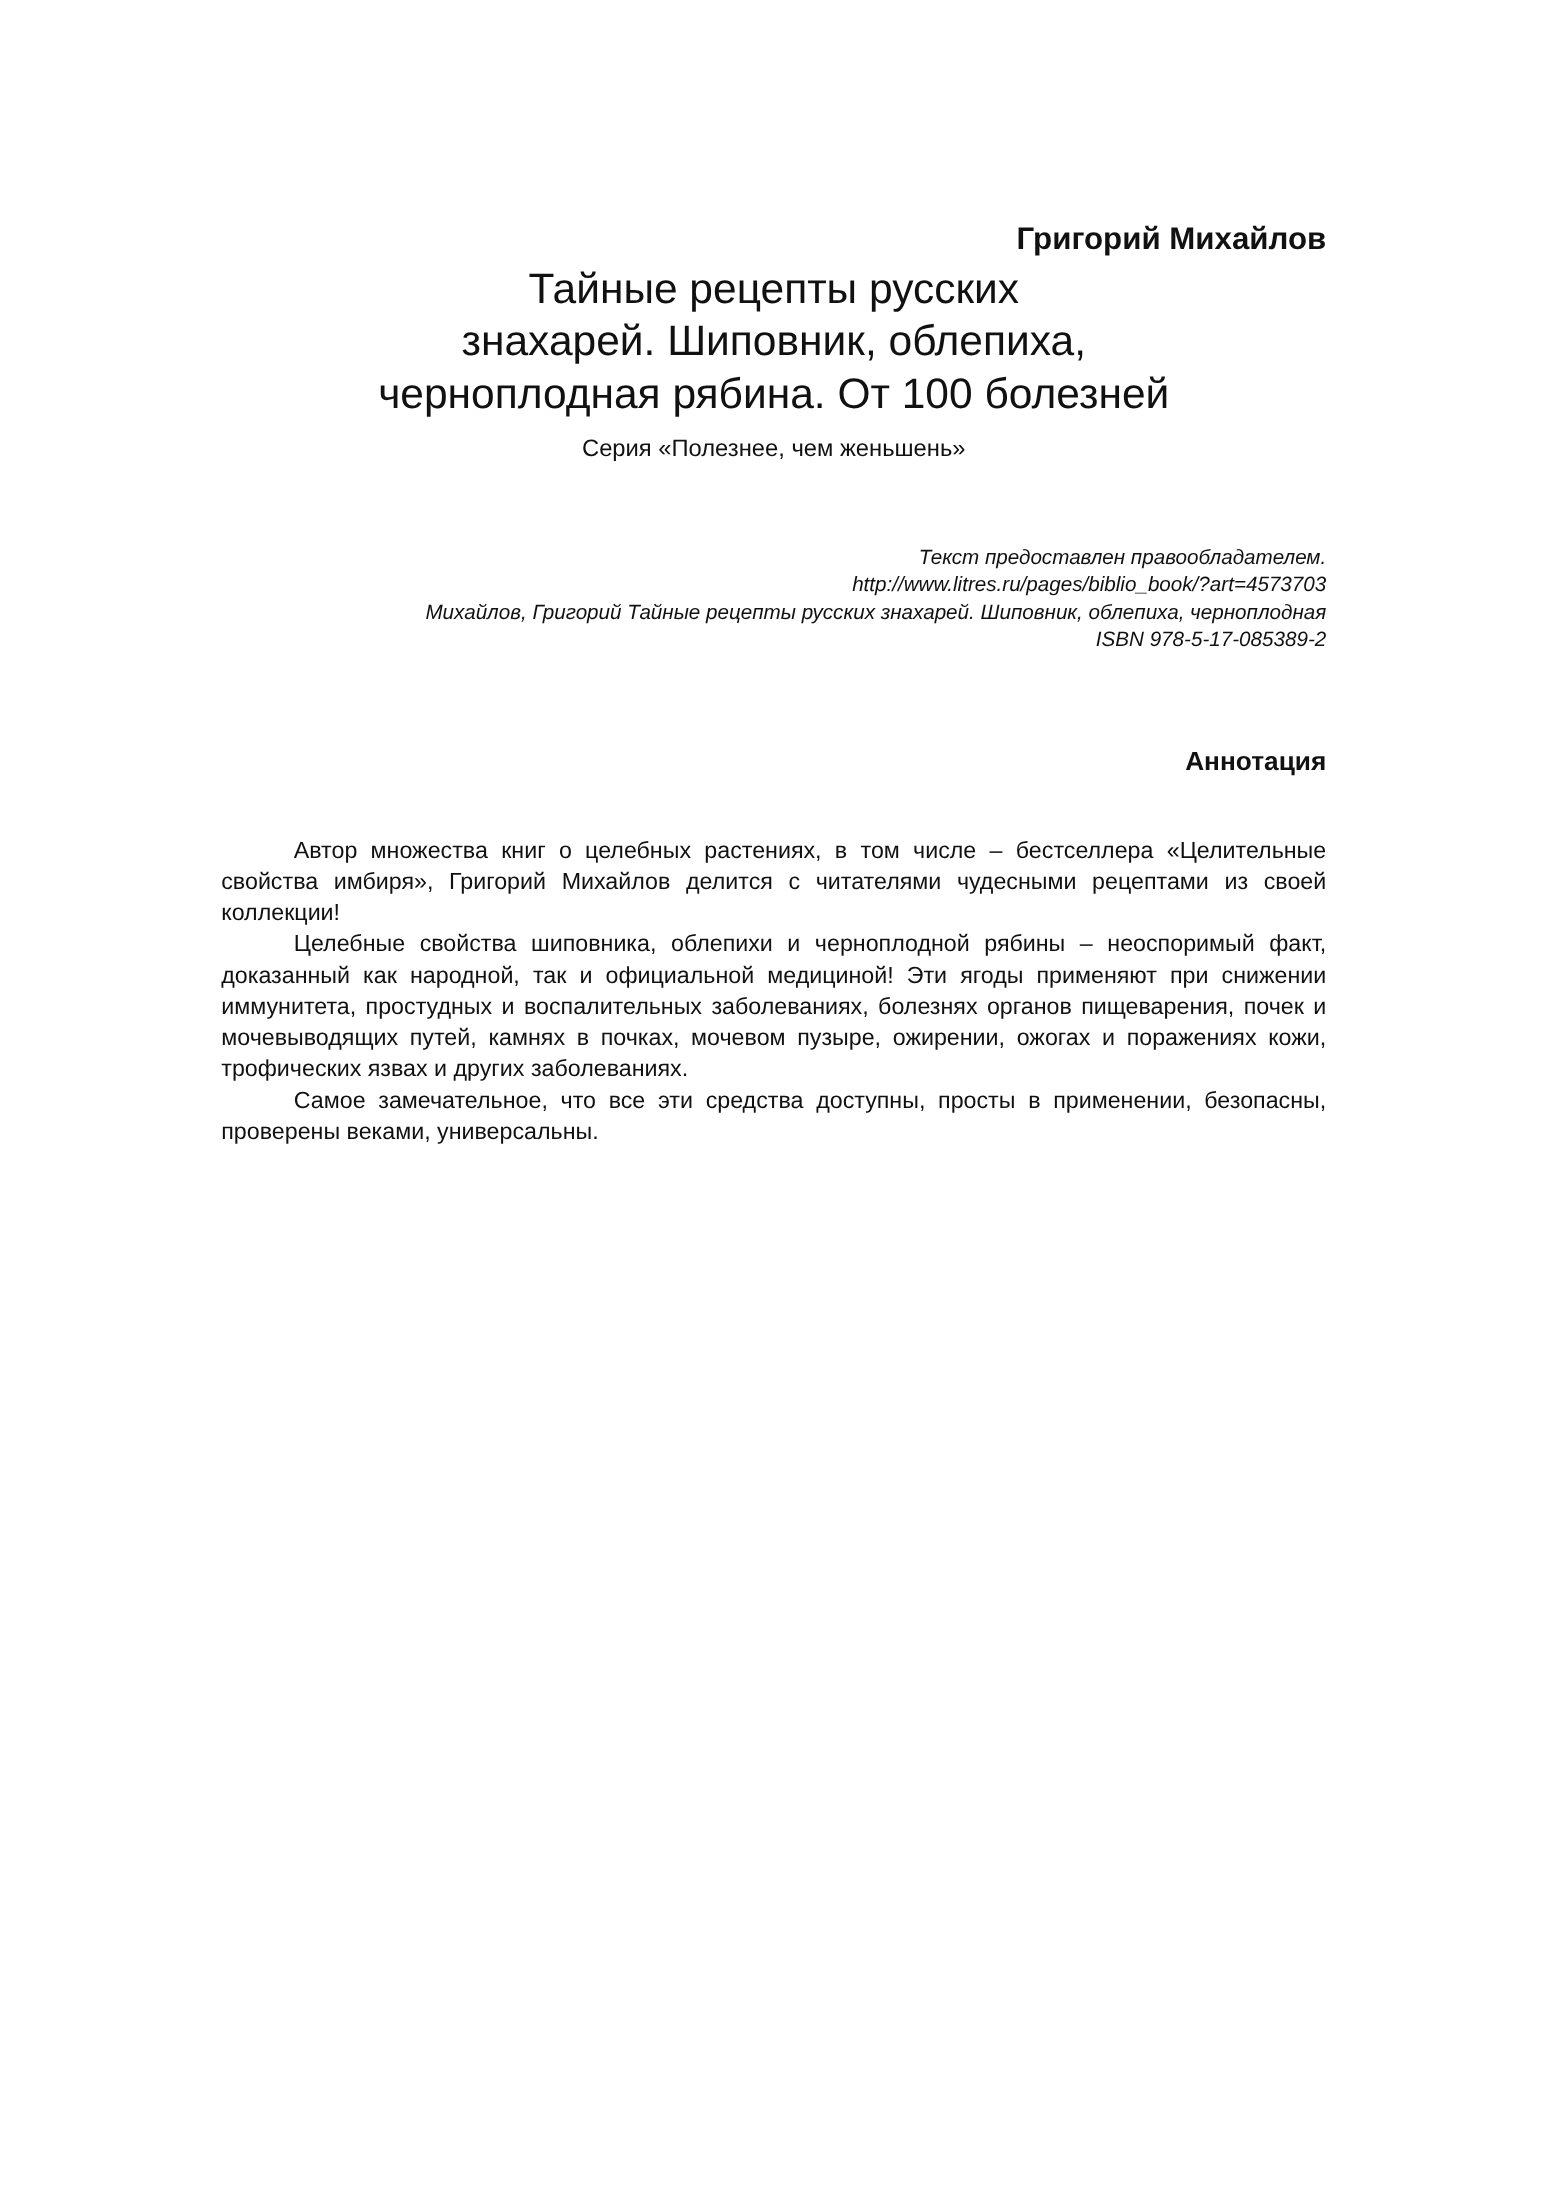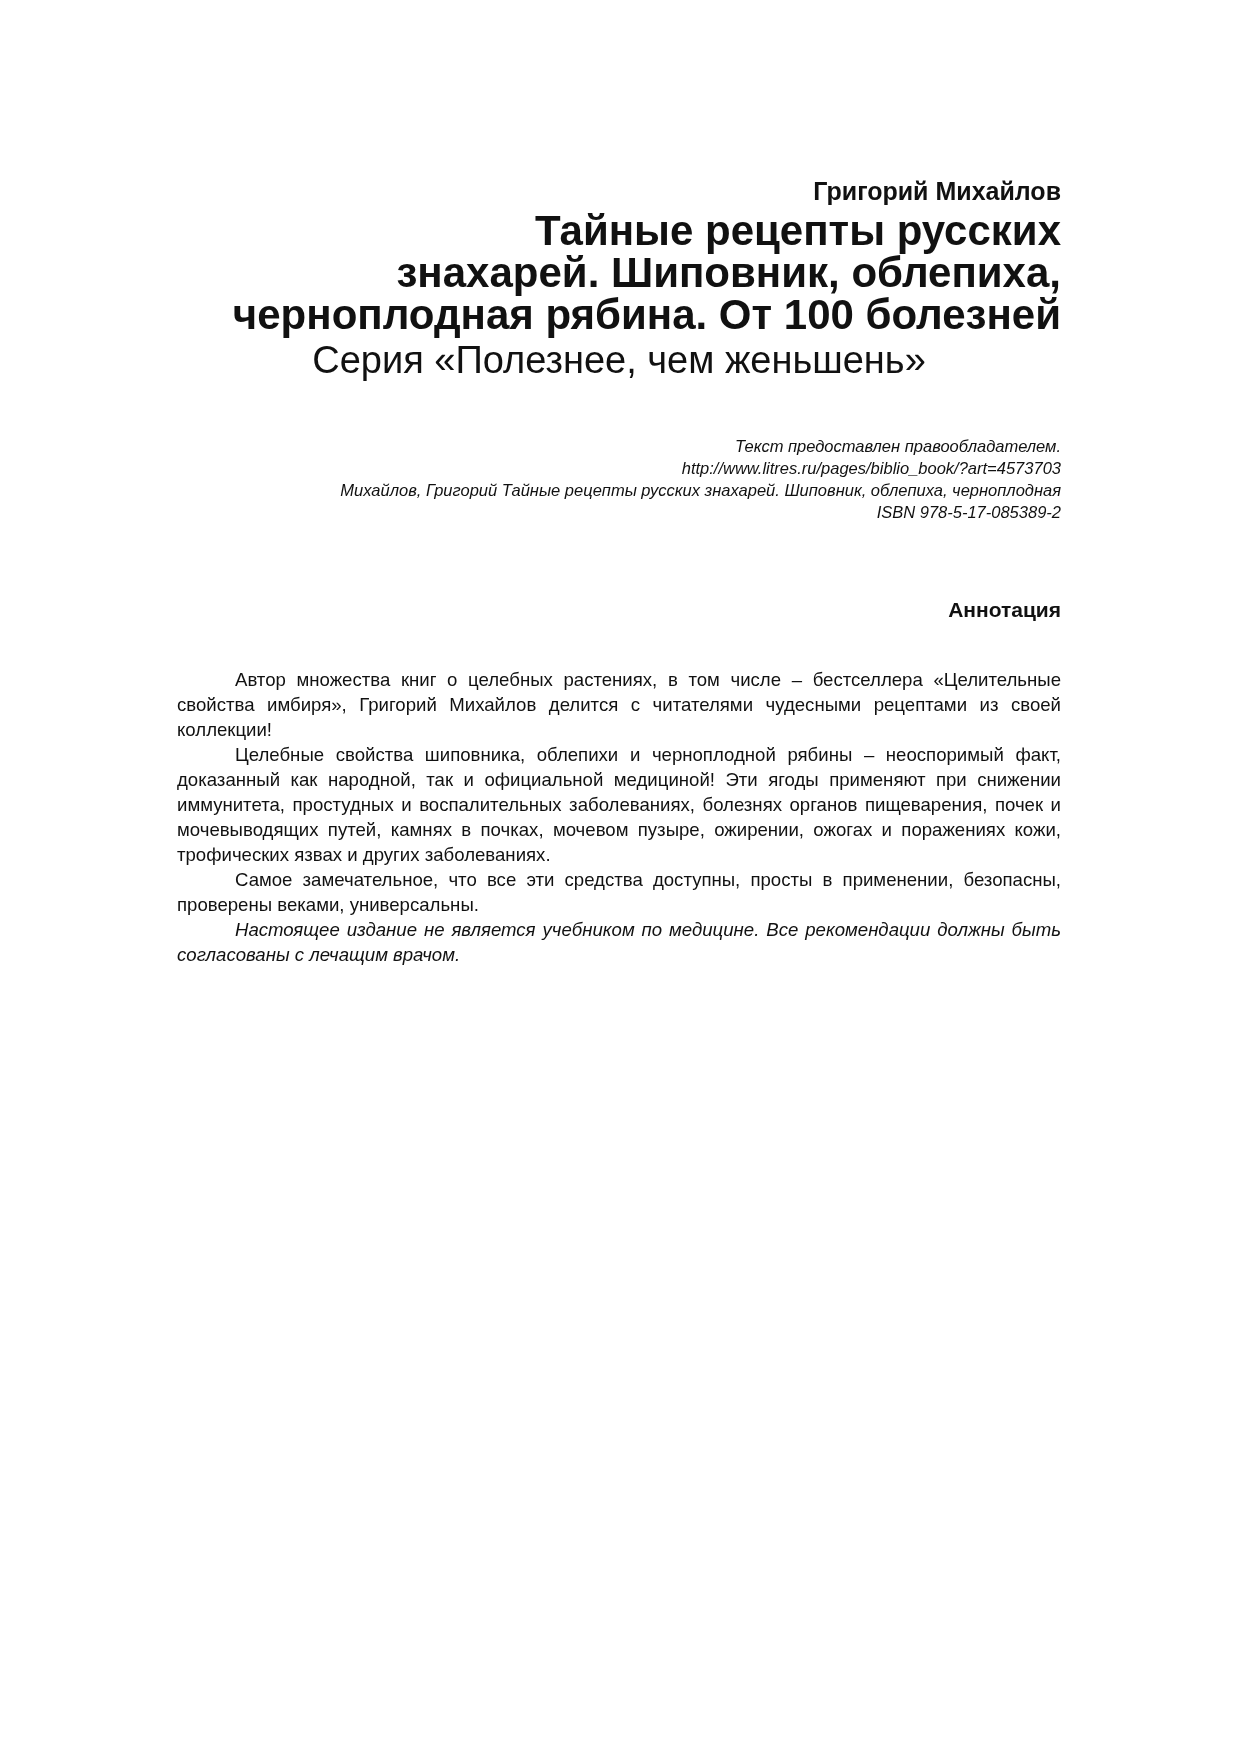--- a/index.html
+++ b/index.html
@@ -1,20 +1,20 @@
 <!DOCTYPE html>
 <html><head>
 <meta charset="utf-8">
 <style>
   html, body { margin: 0; padding: 0; background: #ffffff; }
   body { width: 1241px; height: 1754px; position: relative; font-family: "Liberation Sans", sans-serif; color: #111111; overflow: hidden; }
   .page { position: absolute; left: 177px; top: 0; width: 884px; }
   .author { position: absolute; top: 176px; left: 0; width: 884px; text-align: right; font-weight: bold; font-size: 25px; line-height: 30px; }
-  .title { position: absolute; top: 210px; left: 0; width: 884px; text-align: right; font-weight: bold; font-size: 42px; line-height: 42px; }
-  .series { position: absolute; top: 343px; left: 0; width: 884px; text-align: center; font-size: 38px; line-height: 34px; }
+  .title { position: absolute; top: 210px; left: 0; width: 884px; text-align: center; font-weight: normal; font-size: 34px; line-height: 42px; }
+  .series { position: absolute; top: 343px; left: 0; width: 884px; text-align: center; font-size: 19px; line-height: 34px; }
   .meta { position: absolute; top: 435px; left: 0; width: 884px; text-align: right; font-style: italic; font-size: 16.5px; line-height: 22px; }
   .meta div { white-space: nowrap; text-align: right; }
   .annot-title { position: absolute; top: 597px; left: 0; width: 884px; text-align: right; font-weight: bold; font-size: 21px; line-height: 26px; }
   .annot { position: absolute; top: 627px; left: 0; width: 884px; font-size: 18.6px; line-height: 25px; text-align: justify; margin-top: 40px; }
   .annot p { margin: 0; text-indent: 58px; }
   .annot p.italic { font-style: italic; }
 </style>
 </head>
 <body>
 
@@ -35,15 +35,14 @@
     <div>Михайлов, Григорий Тайные рецепты русских знахарей. Шиповник, облепиха, черноплодная</div>
     <div>ISBN 978-5-17-085389-2</div>
   </div>
 
   <div class="annot-title">Аннотация</div>
 
   <div class="annot">
     <p>Автор множества книг о целебных растениях, в том числе – бестселлера «Целительные свойства имбиря», Григорий Михайлов делится с читателями чудесными рецептами из своей коллекции!</p>
     <p>Целебные свойства шиповника, облепихи и черноплодной рябины – неоспоримый факт, доказанный как народной, так и официальной медициной! Эти ягоды применяют при снижении иммунитета, простудных и воспалительных заболеваниях, болезнях органов пищеварения, почек и мочевыводящих путей, камнях в почках, мочевом пузыре, ожирении, ожогах и поражениях кожи, трофических язвах и других заболеваниях.</p>
     <p>Самое замечательное, что все эти средства доступны, просты в применении, безопасны, проверены веками, универсальны.</p>
-    <p class="italic">Настоящее издание не является учебником по медицине. Все рекомендации должны быть согласованы с лечащим врачом.</p>
   </div>
 </div>
 
 </body></html>

